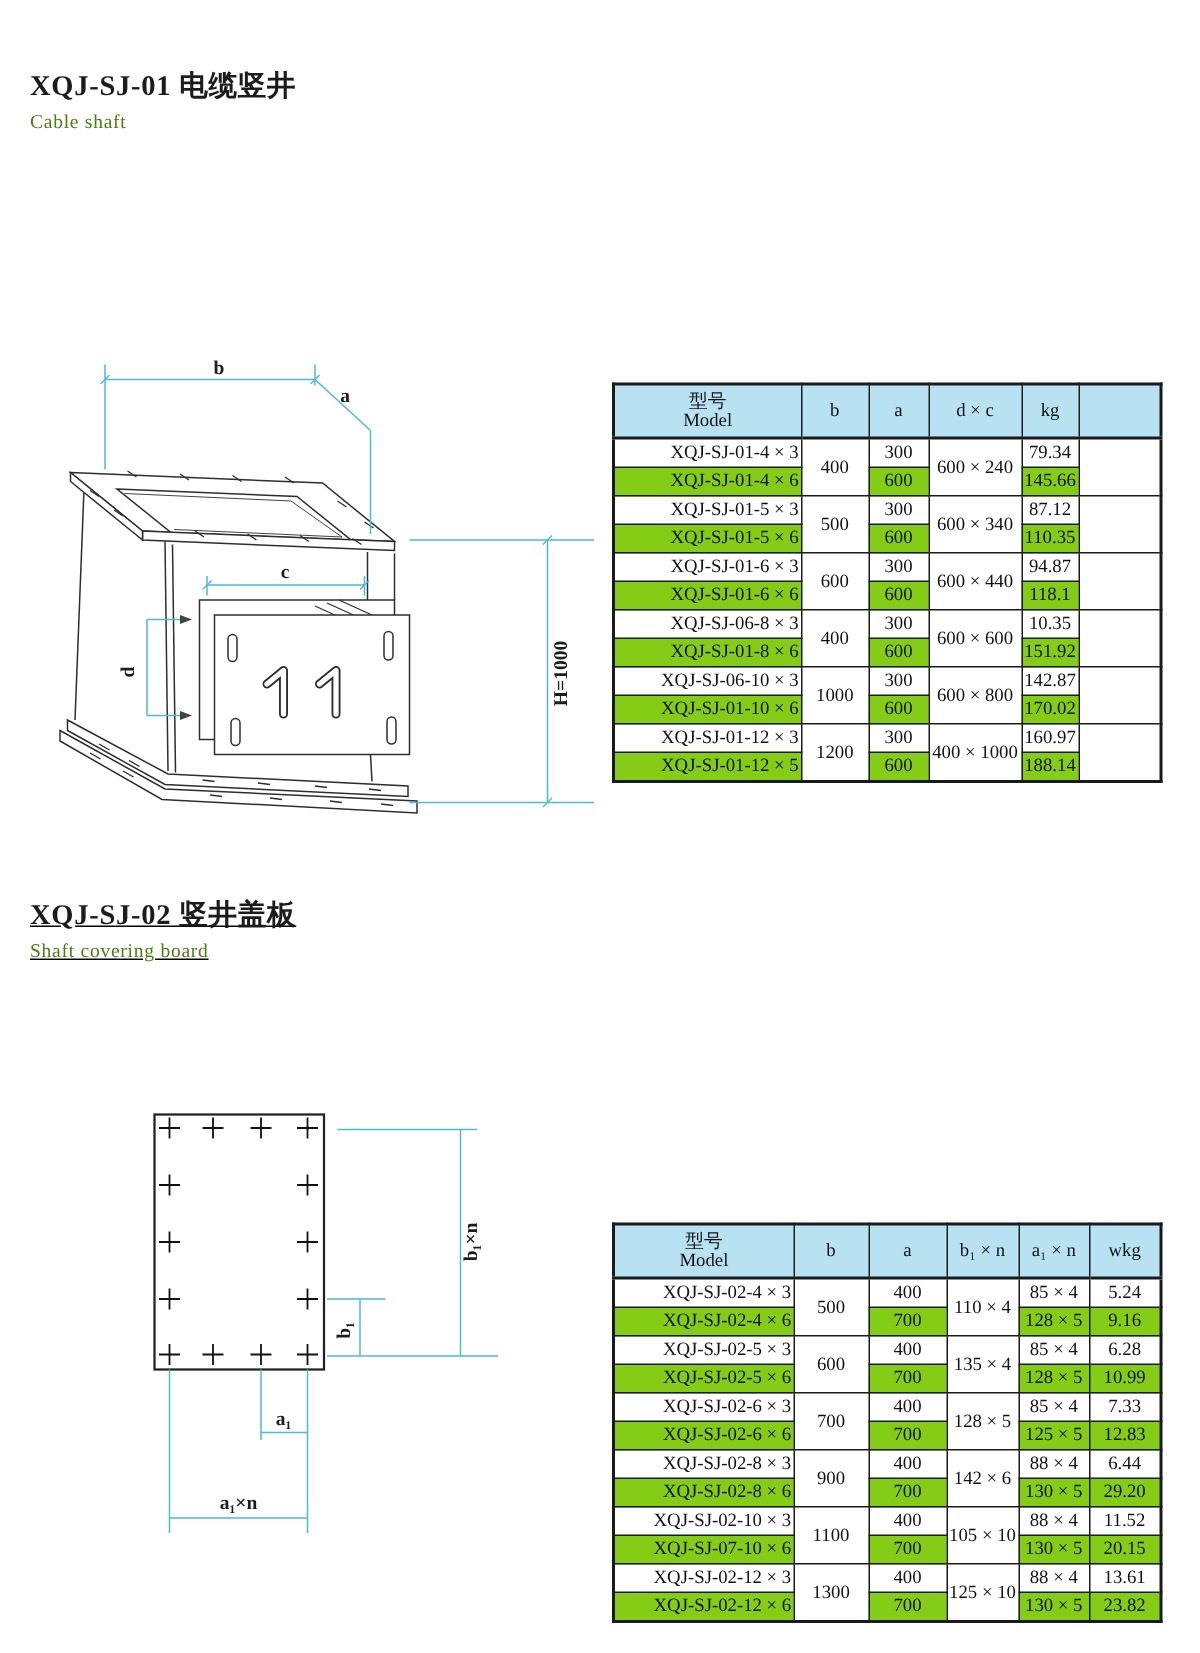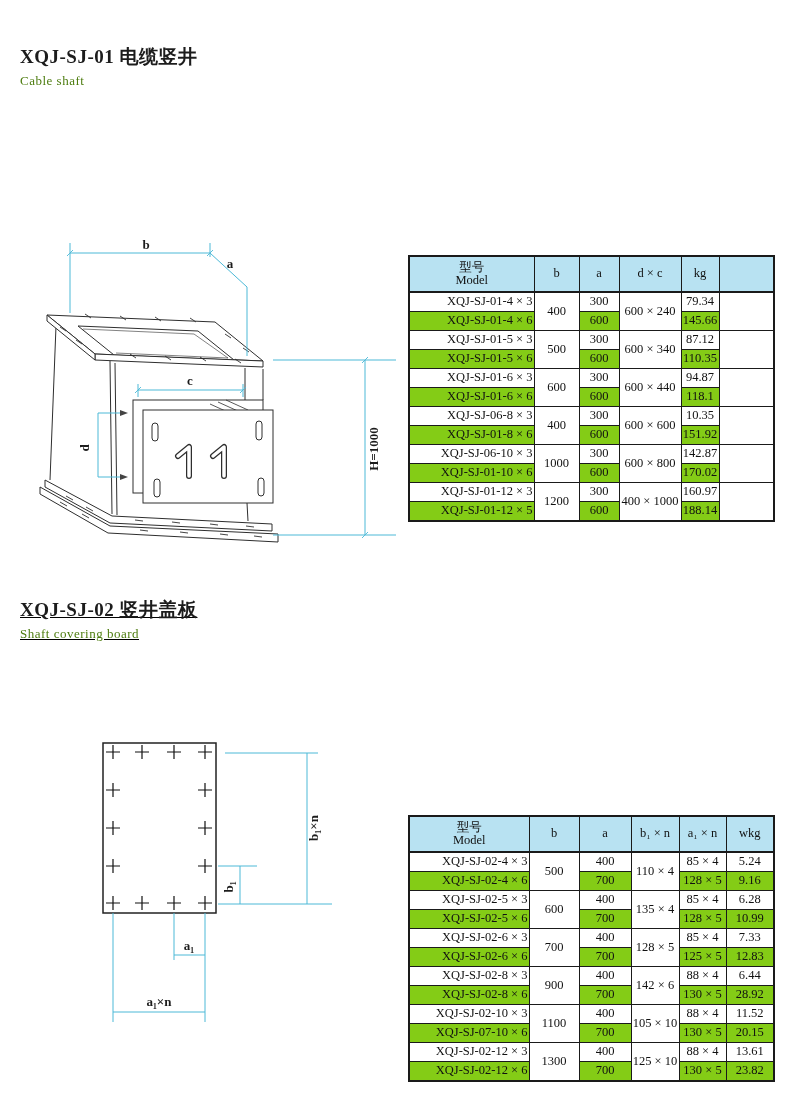--- a/index.html
+++ b/index.html
@@ -309,21 +309,21 @@
           <td rowspan="2">900</td>
           <td>400</td>
           <td rowspan="2">142 × 6</td>
           <td>88 × 4</td>
           <td>6.44</td>
         </tr>
         <tr>
           <td class="model alt">XQJ-SJ-02-8 × 6</td>
           <td class="alt">700</td>
           <td class="alt">130 × 5</td>
-          <td class="alt">28.92</td>
+          <td class="alt">29.20</td>
         </tr>
         <tr>
           <td class="model">XQJ-SJ-02-10 × 3</td>
           <td rowspan="2">1100</td>
           <td>400</td>
           <td rowspan="2">105 × 10</td>
           <td>88 × 4</td>
           <td>11.52</td>
         </tr>
         <tr>

